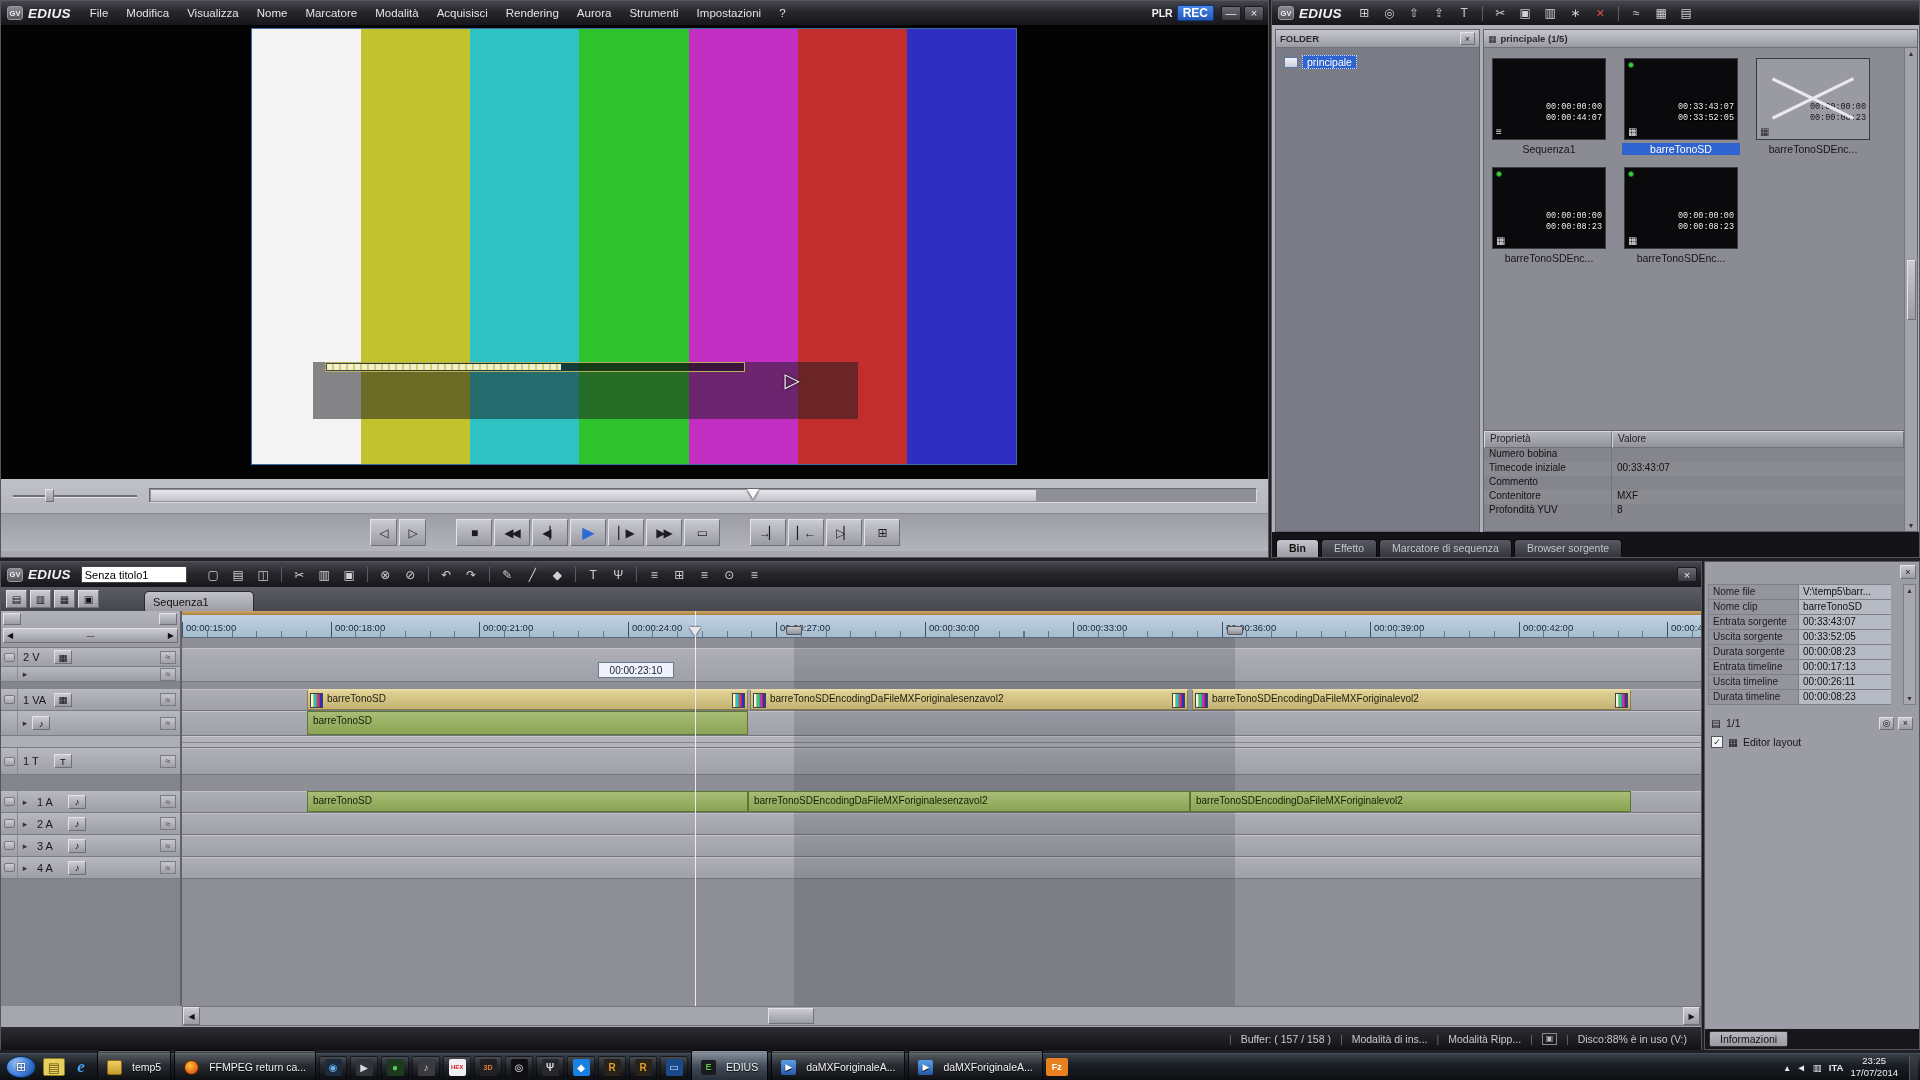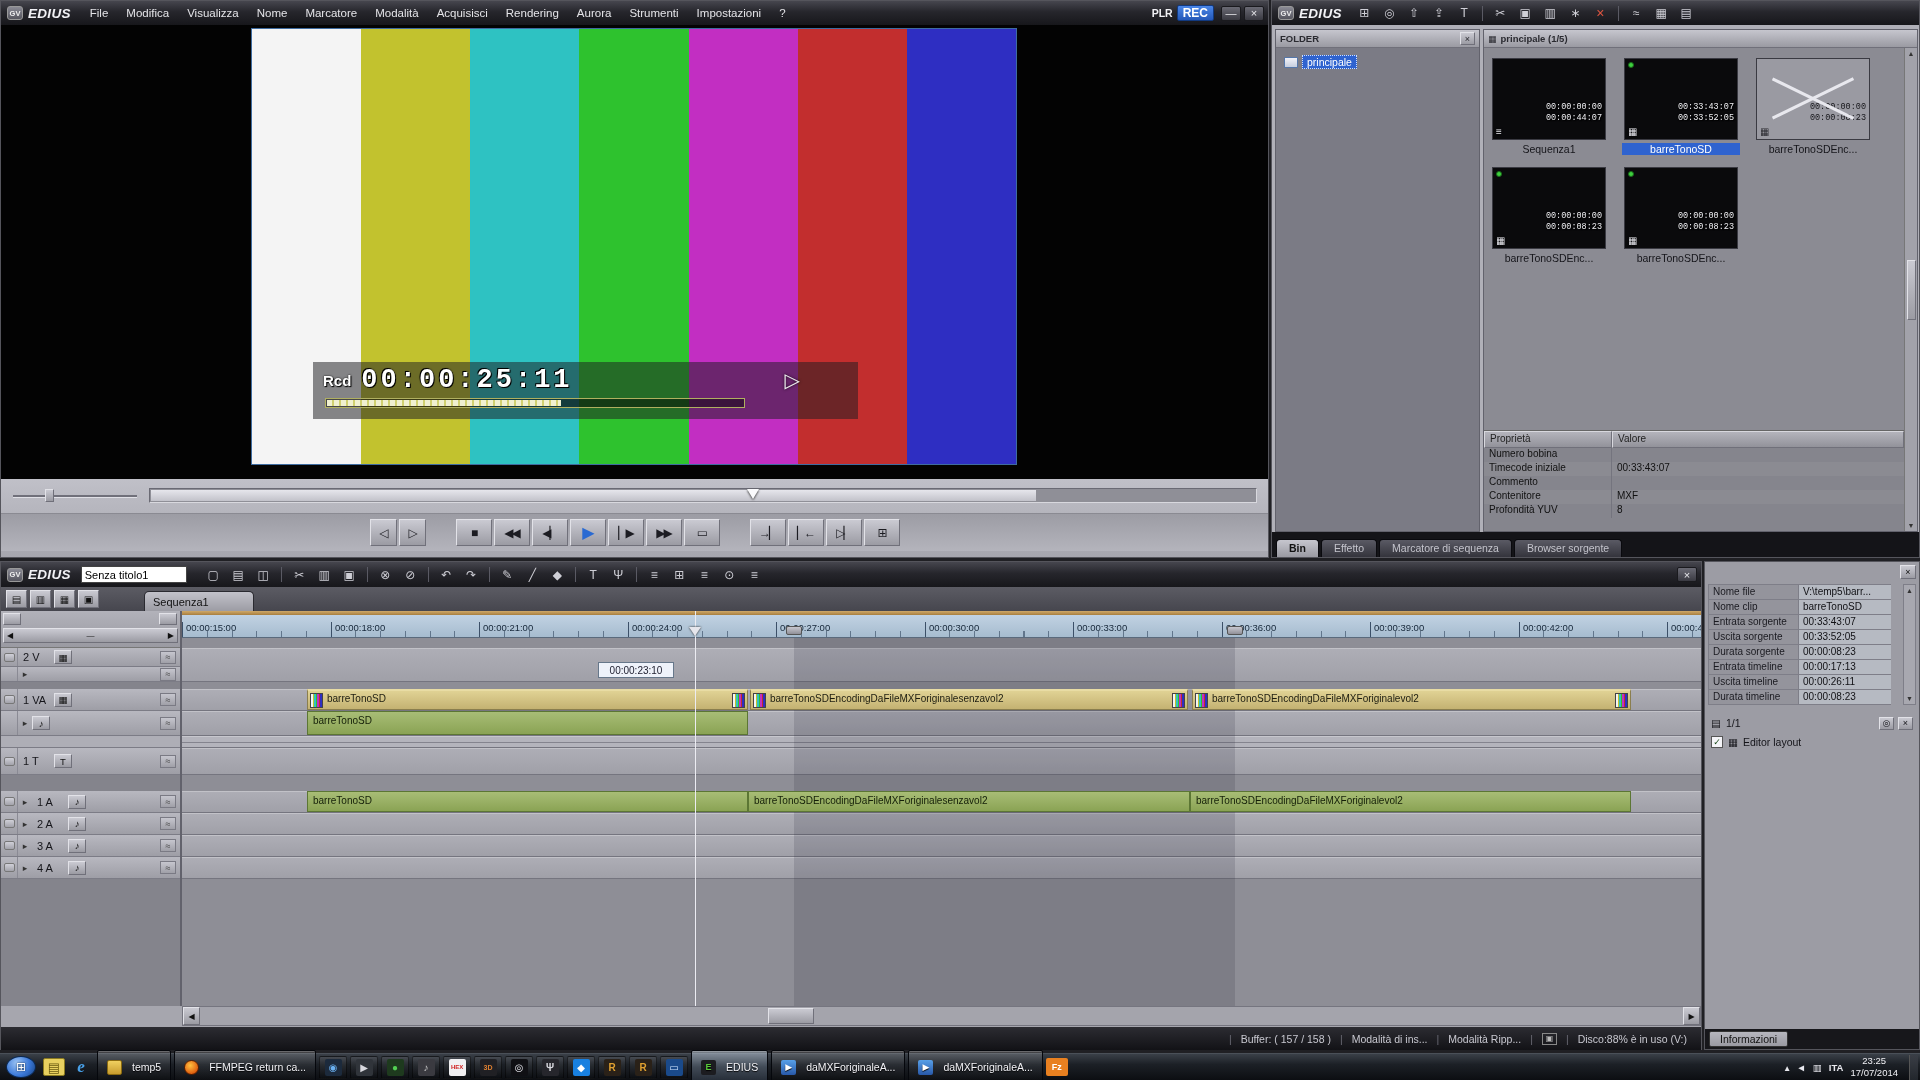--- a/index.html
+++ b/index.html
@@ -173,24 +173,20 @@
     <span class="mi">Impostazioni</span>
     <span class="mi">?</span>
     <span style="margin-left:auto" class="plr">PLR</span>
     <span class="rec">REC</span>
     <b class="wbtn">—</b>
     <b class="wbtn">×</b>
   </div>
   <div id="pv-video" class="abs">
     <div id="pv-bars" class="abs cbars"></div>
     <div id="pv-ovl" class="abs">
-      <div class="r1">
-        <span class="rcd">Rcd</span>
-        <span class="tcb">00:00:25:11</span>
-      </div>
       <div id="pv-prog">
           <i></i>
         </div>
       <b class="pvplay">▷</b>
     </div>
   </div>
   <div id="pv-ctl" class="abs">
     <div id="pv-mini">
         <i class="gr"></i>
         <i class="kn bev"></i>

